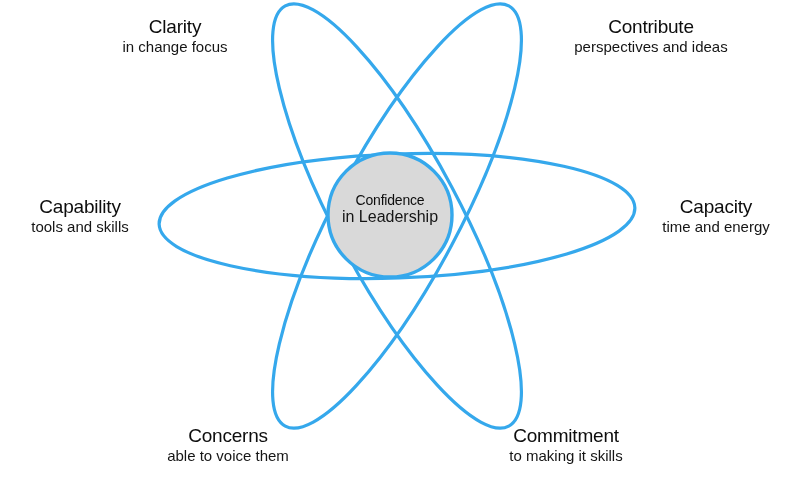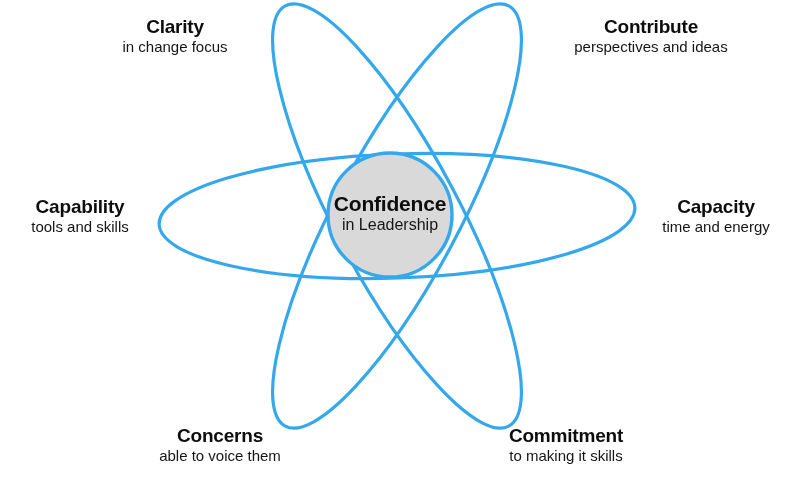--- a/index.html
+++ b/index.html
@@ -30,47 +30,47 @@
   }
   .label {
     position: absolute;
     text-align: center;
     line-height: 1.15;
     color: #121212;
     white-space: nowrap;
   }
   .label .title {
     display: block;
-    font-weight: bold;
+    font-weight: normal;
     font-size: 19px;
     letter-spacing: -0.2px;
     color: #0d0d0d;
   }
   .label .sub {
     display: block;
     font-weight: normal;
     font-size: 15px;
     margin-top: 0;
     color: #151515;
   }
   
   #label-clarity      { left: 175px; top: 16px;  transform: translateX(-50%); }
   #label-contribute   { left: 651px; top: 16px;  transform: translateX(-50%); }
   #label-capability   { left: 80px;  top: 196px; transform: translateX(-50%); }
   #label-capacity     { left: 716px; top: 196px; transform: translateX(-50%); }
-  #label-concerns     { left: 220px; top: 425px; transform: translateX(-50%); }
+  #label-concerns     { left: 228px; top: 425px; transform: translateX(-50%); }
   #label-commitment   { left: 566px; top: 425px; transform: translateX(-50%); }
 
   
   #label-confidence {
     left: 390px;
     top: 192px;
     transform: translateX(-50%);
   }
-  #label-confidence .title { font-size: 21px; }
+  #label-confidence .title { font-size: 14px; }
   #label-confidence .sub   { font-size: 16px; }
 </style>
 </head>
 <body>
 
 <div id="diagram-root">
 
   <svg id="orbit-svg" viewBox="0 0 800 482" xmlns="http://www.w3.org/2000/svg">
 
     <g fill="none" stroke="#35a8ec" stroke-width="3.2" stroke-linecap="round">

